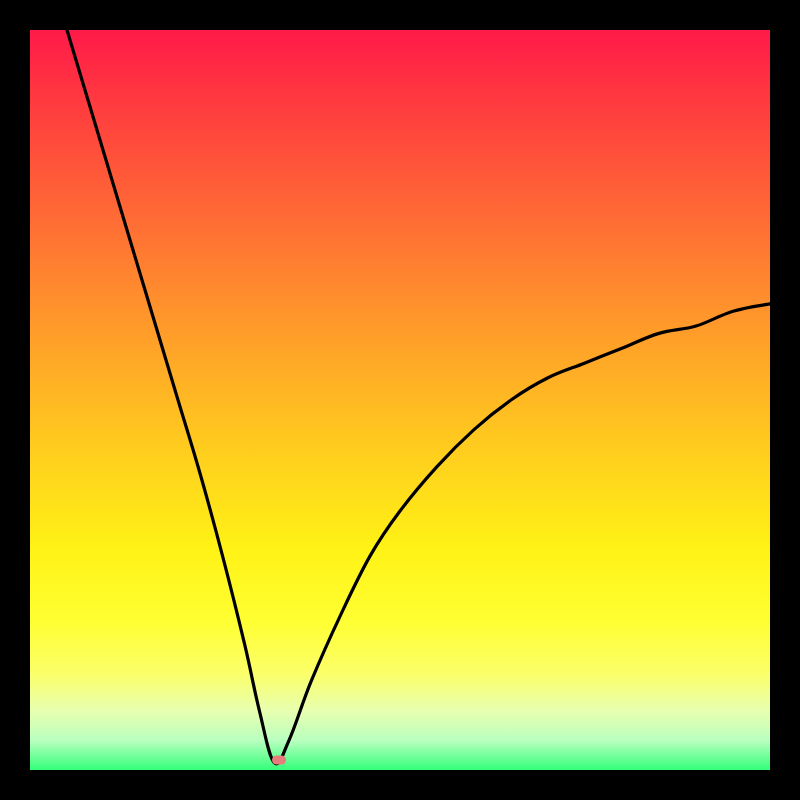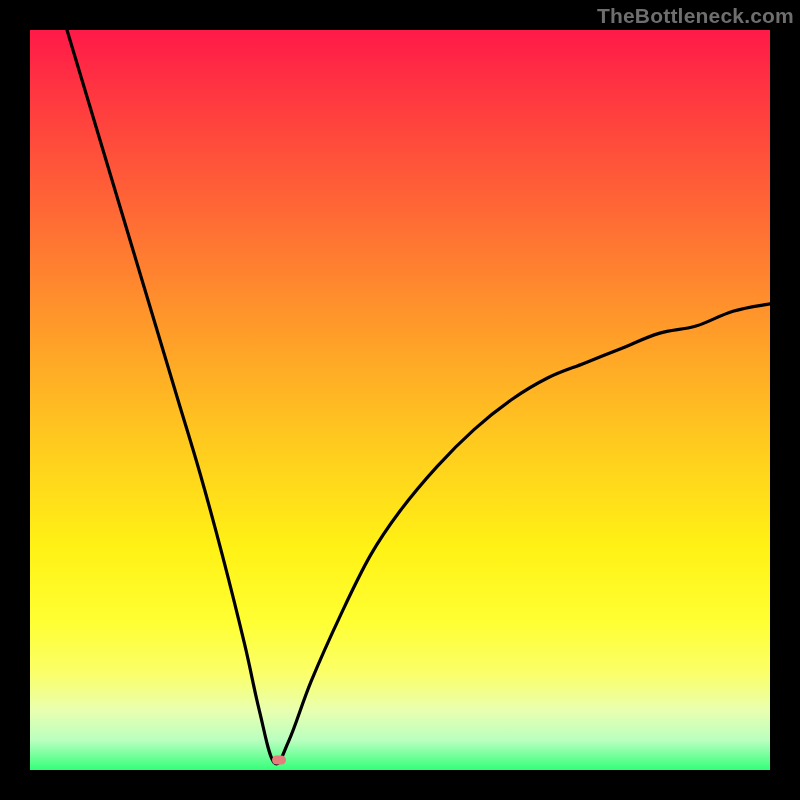--- a/index.html
+++ b/index.html
@@ -81,14 +81,13 @@
       <rect x="0" y="0" width="740" height="740" fill="url(#bg-grad)"></rect>
     </svg>
 
     <svg class="curve-svg" viewBox="0 0 740 740" preserveAspectRatio="none">
       <path id="curve-path" d="M 37.00 0.00 C 41.00 13.32, 51.21 47.36, 59.20 74.00 C 67.19 100.64, 73.41 121.36, 81.40 148.00 C 89.39 174.64, 95.61 195.36, 103.60 222.00 C 111.59 248.64, 117.81 269.36, 125.80 296.00 C 133.79 322.64, 140.01 343.36, 148.00 370.00 C 155.99 396.64, 162.21 416.03, 170.20 444.00 C 178.19 471.97, 184.41 494.76, 192.40 525.40 C 200.39 556.04, 207.94 586.23, 214.60 614.20 C 221.26 642.17, 224.07 659.49, 229.40 680.80 C 234.73 702.11, 238.87 727.27, 244.20 732.60 C 249.53 737.93, 252.34 725.05, 259.00 710.40 C 265.66 695.75, 271.88 673.84, 281.20 651.20 C 290.52 628.56, 300.14 607.24, 310.80 584.60 C 321.46 561.96, 329.74 544.05, 340.40 525.40 C 351.06 506.75, 358.01 496.98, 370.00 481.00 C 381.99 465.02, 393.68 451.25, 407.00 436.60 C 420.32 421.95, 430.68 411.59, 444.00 399.60 C 457.32 387.61, 467.68 379.32, 481.00 370.00 C 494.32 360.68, 504.68 354.46, 518.00 347.80 C 531.32 341.14, 541.68 338.33, 555.00 333.00 C 568.32 327.67, 578.68 323.53, 592.00 318.20 C 605.32 312.87, 615.68 307.40, 629.00 303.40 C 642.32 299.40, 652.68 300.00, 666.00 296.00 C 679.32 292.00, 689.68 285.20, 703.00 281.20 C 716.32 277.20, 733.34 275.13, 740.00 273.80" fill="none" stroke="#000" stroke-width="3.2" stroke-linecap="round" stroke-linejoin="round"></path>
     </svg>
 
     <div class="marker" id="min-marker" style="left: 248.64px; top: 730.38px; background: rgb(231, 124, 124);"></div>
   </div>
 
-  <div class="watermark">TheBottleneck.com</div>
 </div>
 
 </body></html>

